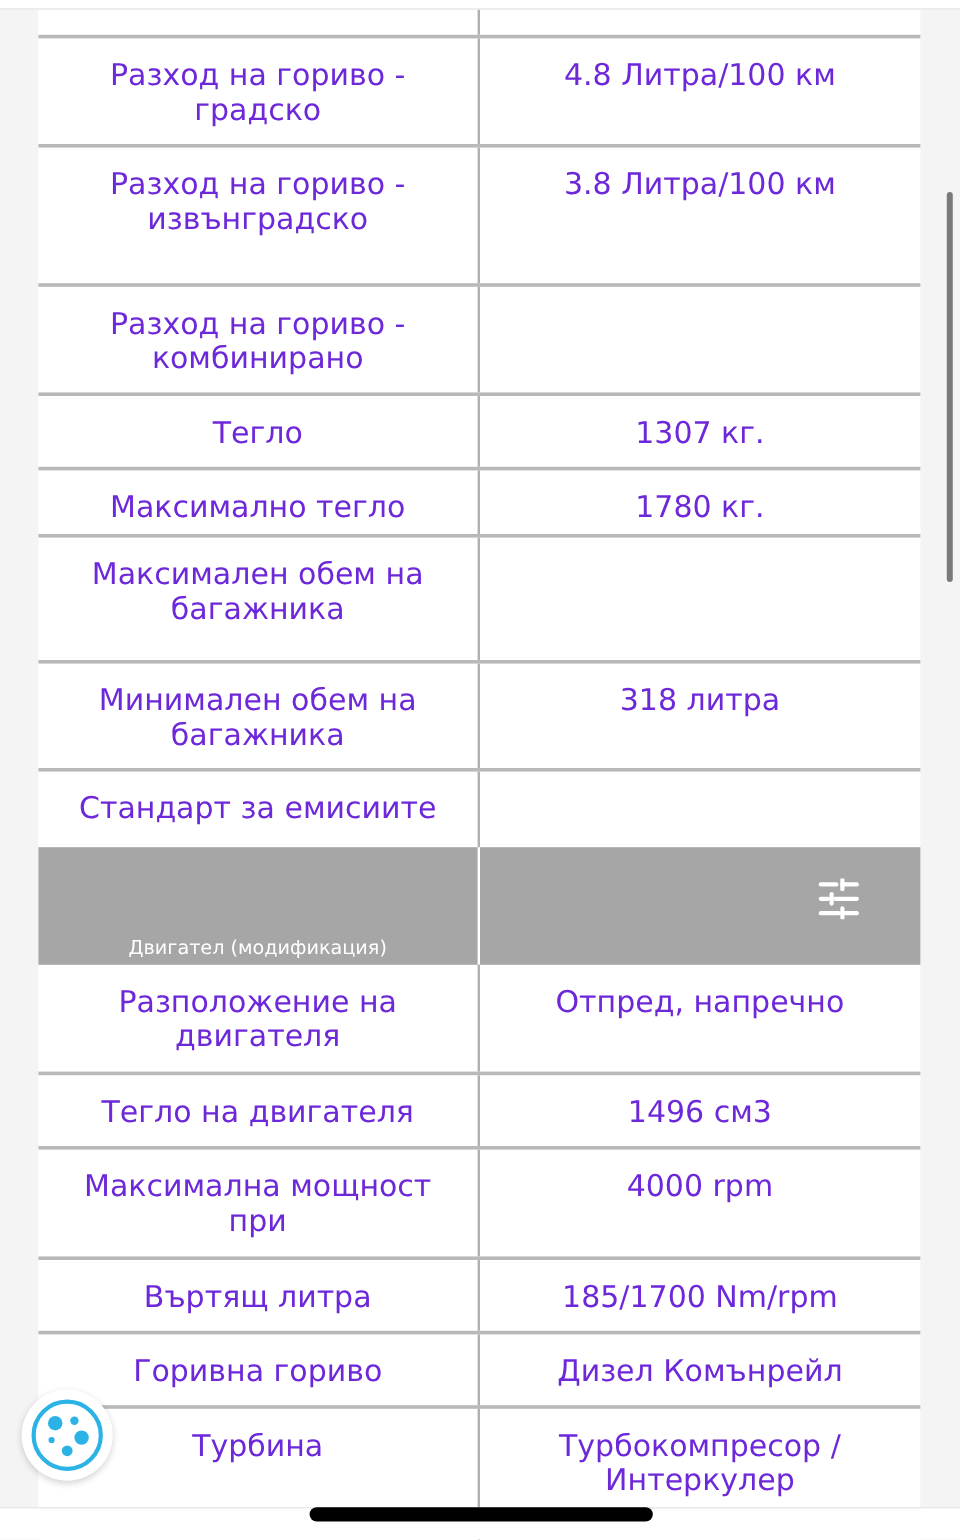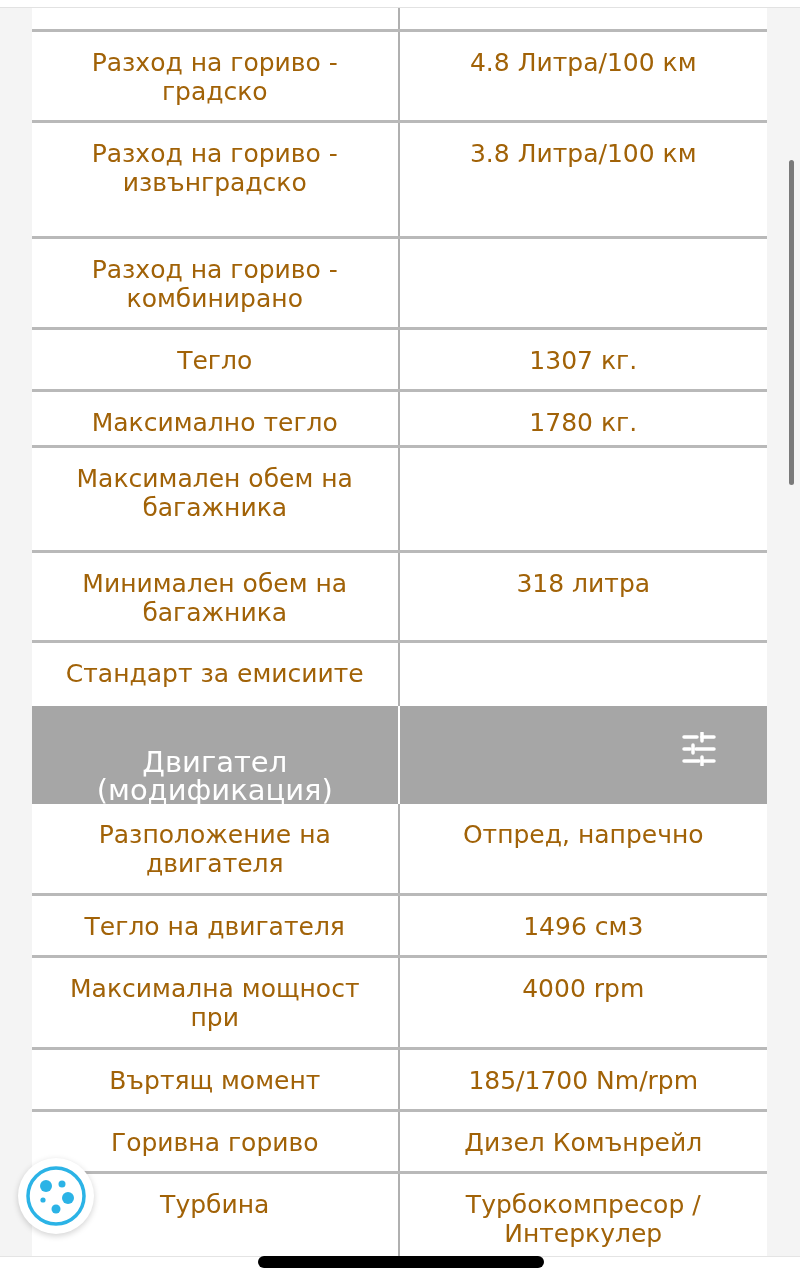--- a/index.html
+++ b/index.html
@@ -18,28 +18,28 @@
     position: absolute; left: 32px; top: -30px; width: 735px;
     background: #fff;
   }
   .row {
     display: flex; position: relative;
     border-bottom: 3px solid #b9b9b9;
   }
   .cell {
     width: 50%; text-align: center;
     font-size: 25px; line-height: 29px;
-    color: #a16207;
+    color: #6d28d9;
     padding: 16px 14px 0 14px;
   }
   .cell.left { border-right: 2px solid #b0b0b0; }
   .row.header {
     background: #a6a6a6; border-bottom: none;
   }
-  .row.header .cell { color: #fff; font-size: 29px; line-height: 28px; }
+  .row.header .cell { color: #fff; font-size: 16px; line-height: 28px; }
   .row.header .cell.left { border-right: 2px solid #ffffff; display:flex; align-items:flex-end; justify-content:center; padding-bottom:0; }
   .row.header .cell.right { display:flex; justify-content:flex-end; align-items:flex-start; padding: 26px 50px 0 0; }
   .scrollbar {
     position: absolute; left: 789px; top: 160px; width: 5px; height: 325px;
     background: #7a7a7a; border-radius: 3px; z-index: 2;
   }
   .fab {
     position: absolute; left: 18px; top: 1158px; width: 76px; height: 76px;
     border-radius: 50%; background: #fff;
     box-shadow: 0 2px 6px rgba(0,0,0,0.18);
@@ -132,21 +132,21 @@
     <div class="cell left">Тегло на двигателя</div>
     <div class="cell right">1496 см3</div>
   </div>
 
   <div class="row" style="height:92px">
     <div class="cell left">Максимална мощност при</div>
     <div class="cell right">4000 rpm</div>
   </div>
 
   <div class="row" style="height:62px">
-    <div class="cell left">Въртящ момент</div>
+    <div class="cell left">Въртящ литра</div>
     <div class="cell right">185/1700 Nm/rpm</div>
   </div>
 
   <div class="row" style="height:62px">
     <div class="cell left">Горивна гориво</div>
     <div class="cell right">Дизел Комънрейл</div>
   </div>
 
   <div class="row" style="height:92px">
     <div class="cell left">Турбина</div>

